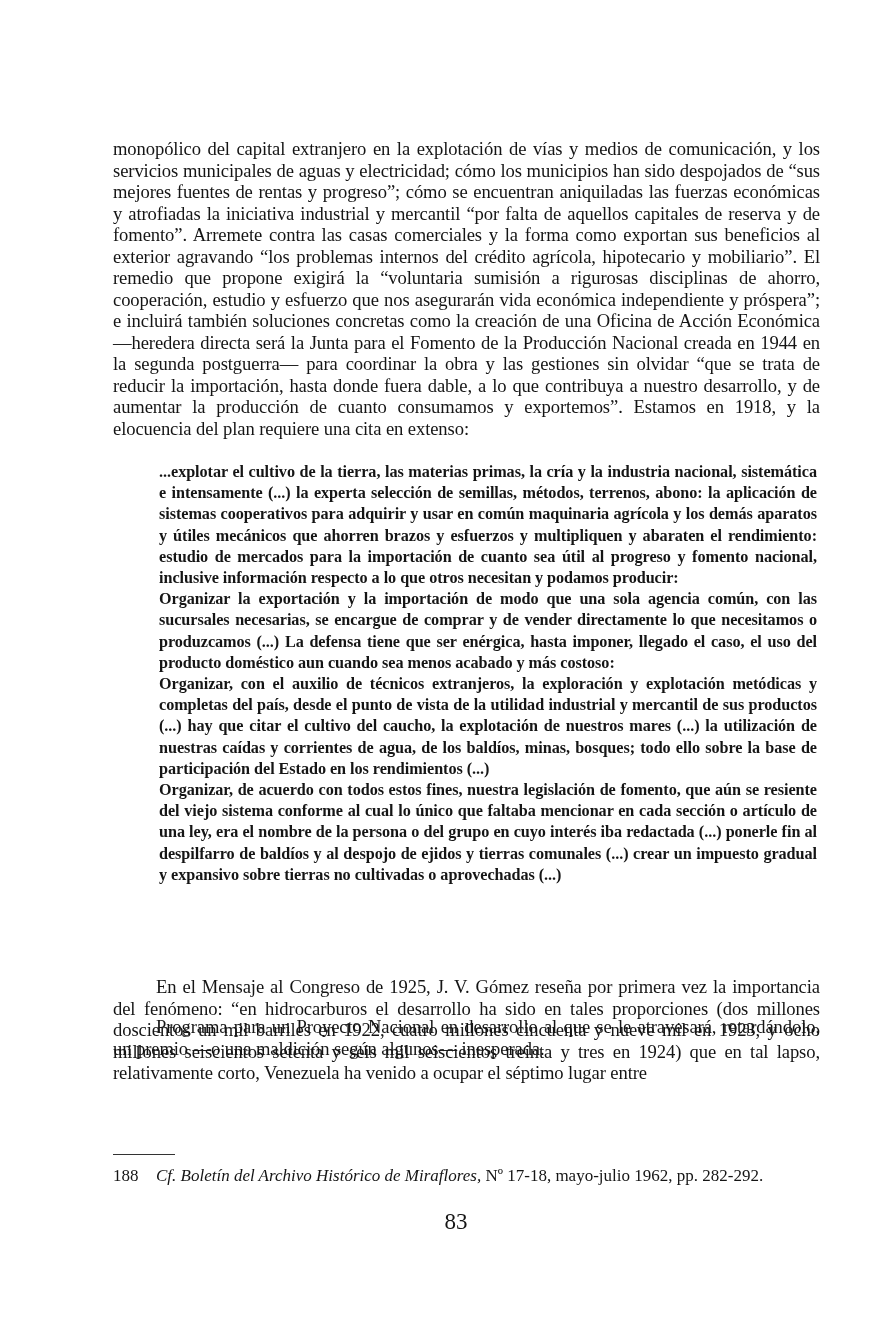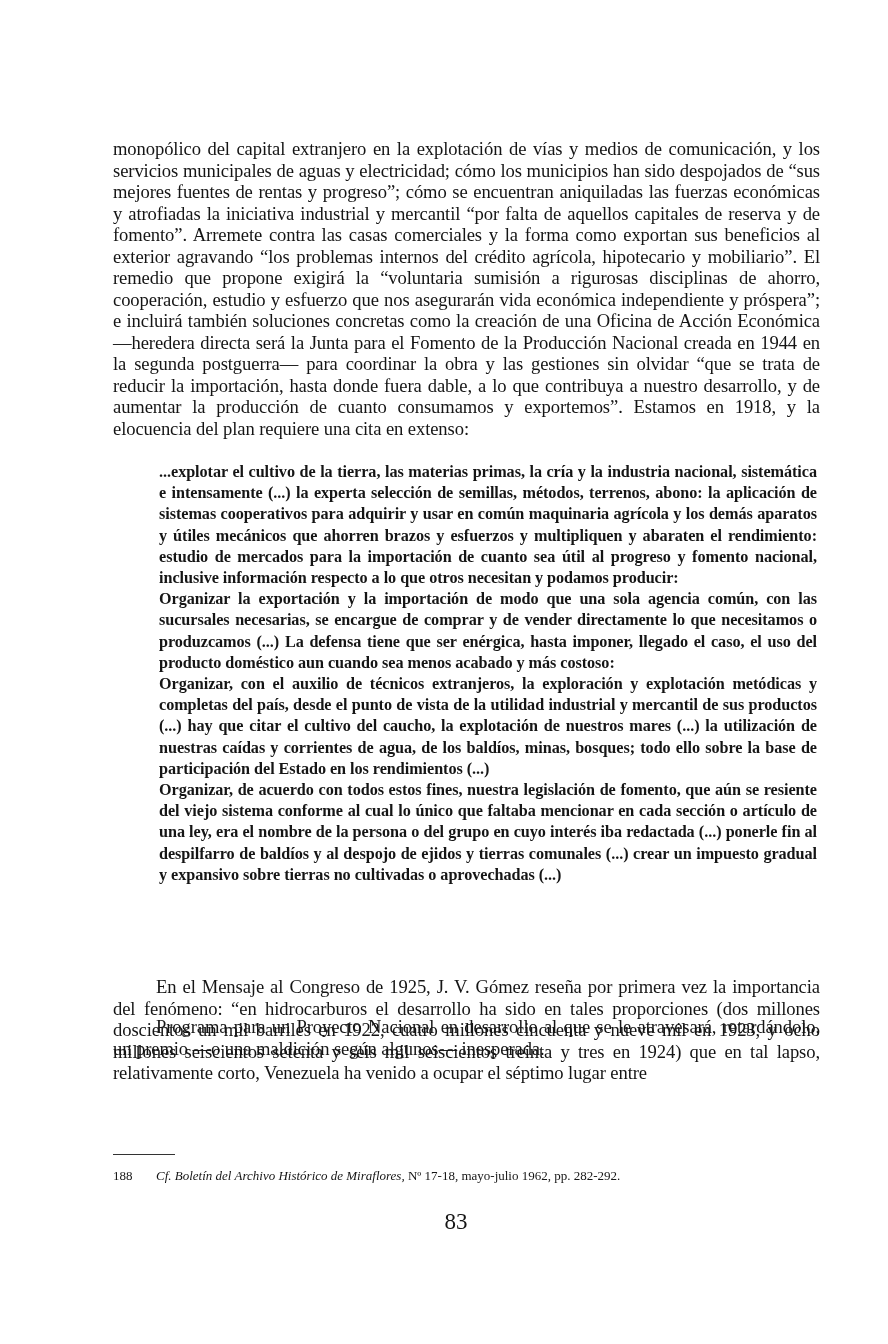--- a/index.html
+++ b/index.html
@@ -69,21 +69,21 @@
       top: 1154px;
       width: 62px;
       height: 0;
       border-top: 1px solid #333;
     }
     .footnote {
       position: absolute;
       left: 113px;
       top: 1168px;
       width: 707px;
-      font-size: 13px;
+      font-size: 17px;
       line-height: 16px;
       margin: 0;
     }
     .footnote .fn-num {
       display: inline-block;
       width: 43px;
     }
     .footnote .fn-title {
       font-style: italic;
     }

